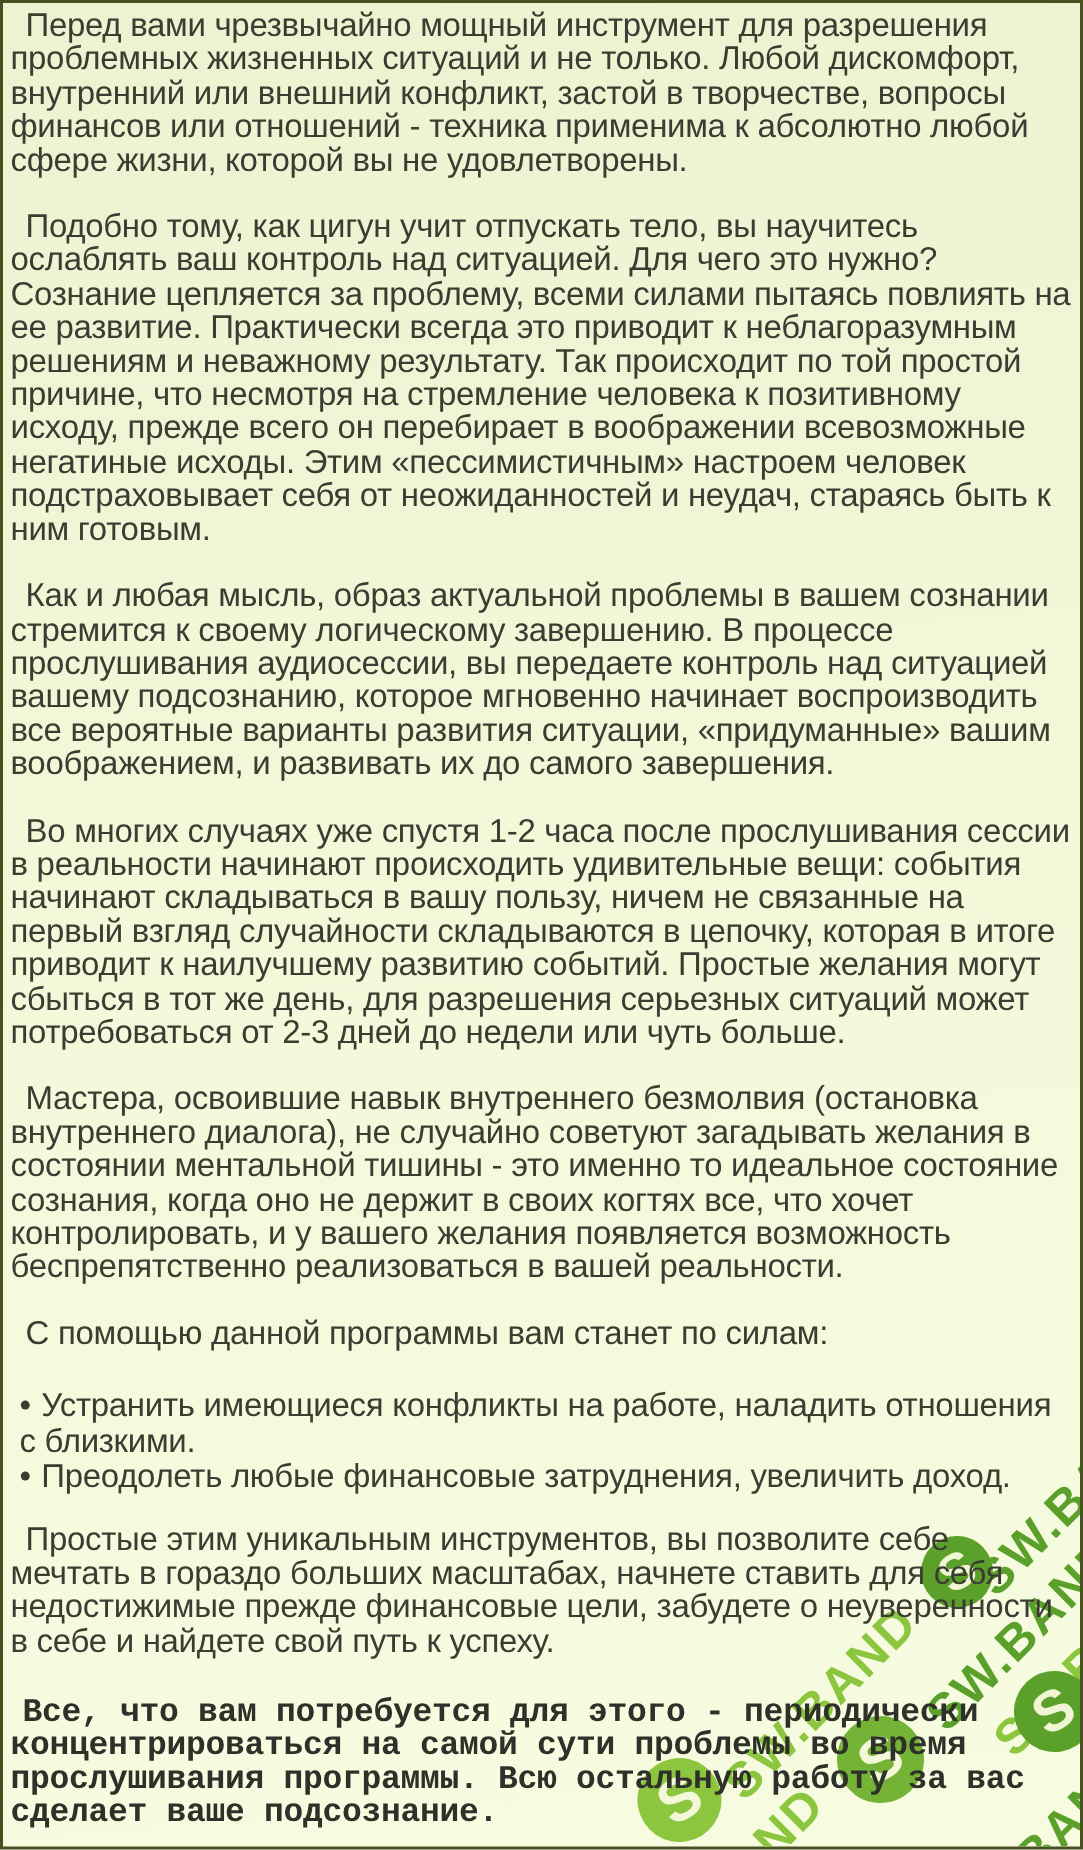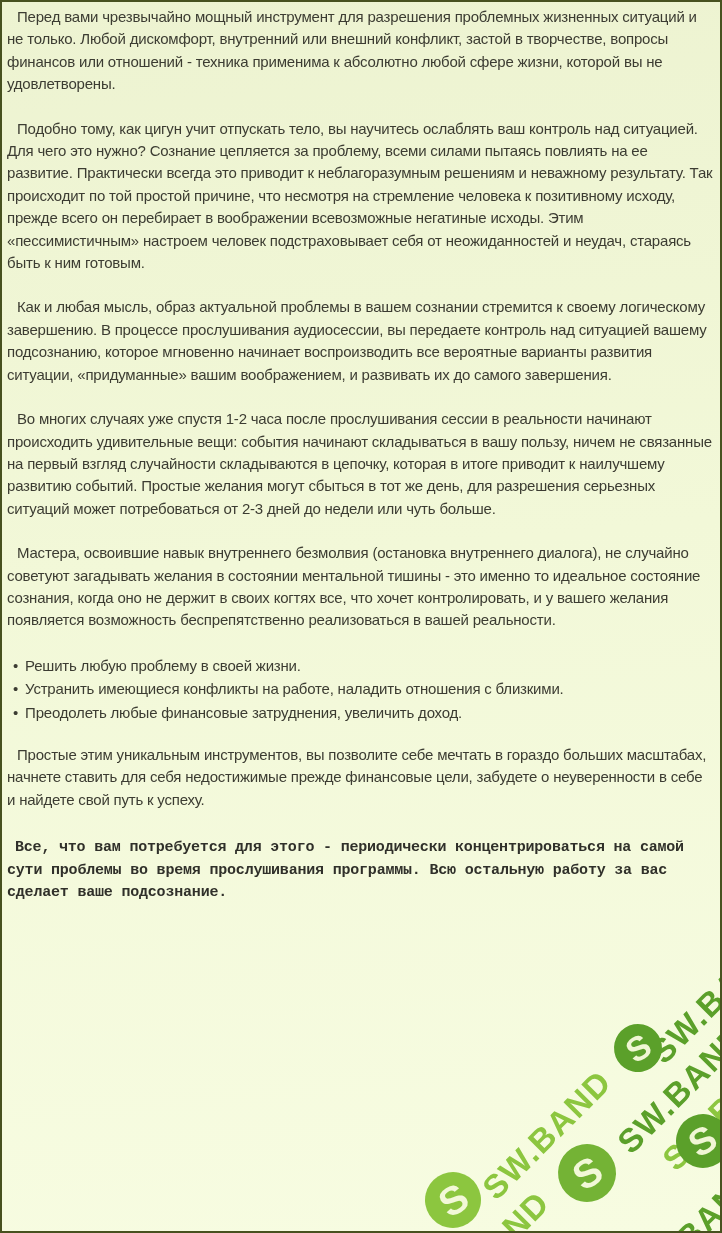--- a/index.html
+++ b/index.html
@@ -15,21 +15,21 @@
     overflow: hidden;
     font-family: "Liberation Sans", "DejaVu Sans", sans-serif;
   }
 
   
   .content {
     position: relative;
     z-index: 2;
     padding: 4px 6px 0 5px;
     color: #3c3c32;
-    font-size: 15px;
+    font-size: 22px;
     line-height: 22.4px;
     letter-spacing: -0.2px;
   }
   .content p {
     margin: 0 0 22px 0;
     text-indent: 10px;
   }
   .list-intro { margin-bottom: 25px !important; }
 
   ul.bullets {
@@ -106,23 +106,23 @@
 
 <div class="page">
 
   <div class="content">
     <p>Перед вами чрезвычайно мощный инструмент для разрешения проблемных жизненных ситуаций и не только. Любой дискомфорт, внутренний или внешний конфликт, застой в творчестве, вопросы финансов или отношений - техника применима к абсолютно любой сфере жизни, которой вы не удовлетворены.</p>
     <p>Подобно тому, как цигун учит отпускать тело, вы научитесь ослаблять ваш контроль над ситуацией. Для чего это нужно? Сознание цепляется за проблему, всеми силами пытаясь повлиять на ее развитие. Практически всегда это приводит к неблагоразумным решениям и неважному результату. Так происходит по той простой причине, что несмотря на стремление человека к позитивному исходу, прежде всего он перебирает в воображении всевозможные негатиные исходы. Этим «пессимистичным» настроем человек подстраховывает себя от неожиданностей и неудач, стараясь быть к ним готовым.</p>
     <p>Как и любая мысль, образ актуальной проблемы в вашем сознании стремится к своему логическому завершению. В процессе прослушивания аудиосессии, вы передаете контроль над ситуацией вашему подсознанию, которое мгновенно начинает воспроизводить все вероятные варианты развития ситуации, «придуманные» вашим воображением, и развивать их до самого завершения.</p>
     <p>Во многих случаях уже спустя 1-2 часа после прослушивания сессии в реальности начинают происходить удивительные вещи: события начинают складываться в вашу пользу, ничем не связанные на первый взгляд случайности складываются в цепочку, которая в итоге приводит к наилучшему развитию событий. Простые желания могут сбыться в тот же день, для разрешения серьезных ситуаций может потребоваться от 2-3 дней до недели или чуть больше.</p>
     <p>Мастера, освоившие навык внутреннего безмолвия (остановка внутреннего диалога), не случайно советуют загадывать желания в состоянии ментальной тишины - это именно то идеальное состояние сознания, когда оно не держит в своих когтях все, что хочет контролировать, и у вашего желания появляется возможность беспрепятственно реализоваться в вашей реальности.</p>
 
+    <p class="list-intro">С помощью данной программы вам станет по силам:</p>
 
     <ul class="bullets">
-      <li><span class="marker">•</span><span>Решить любую проблему в своей жизни.</span></li>
       <li><span class="marker">•</span><span>Устранить имеющиеся конфликты на работе, наладить отношения с близкими.</span></li>
       <li><span class="marker">•</span><span>Преодолеть любые финансовые затруднения, увеличить доход.</span></li>
     </ul>
 
     <p>Простые этим уникальным инструментов, вы позволите себе мечтать в гораздо больших масштабах, начнете ставить для себя недостижимые прежде финансовые цели, забудете о неуверенности в себе и найдете свой путь к успеху.</p>
     <p class="final-bold">Все, что вам потребуется для этого - периодически концентрироваться на самой сути проблемы во время прослушивания программы. Всю остальную работу за вас сделает ваше подсознание.</p>
   </div>
 
   <div class="watermark">
     <span class="wm-text c-light" id="wmT4">SW.BAND</span>

